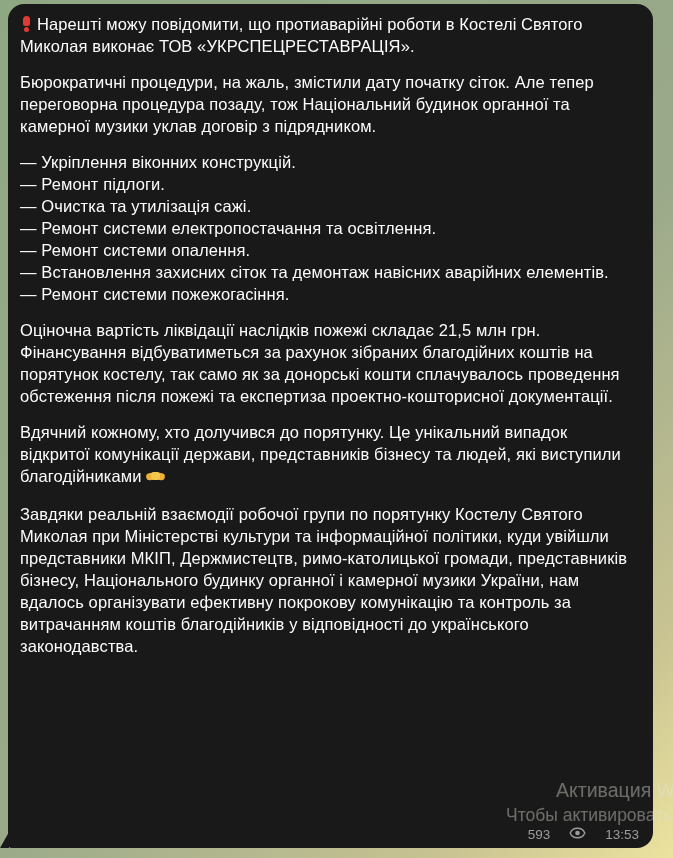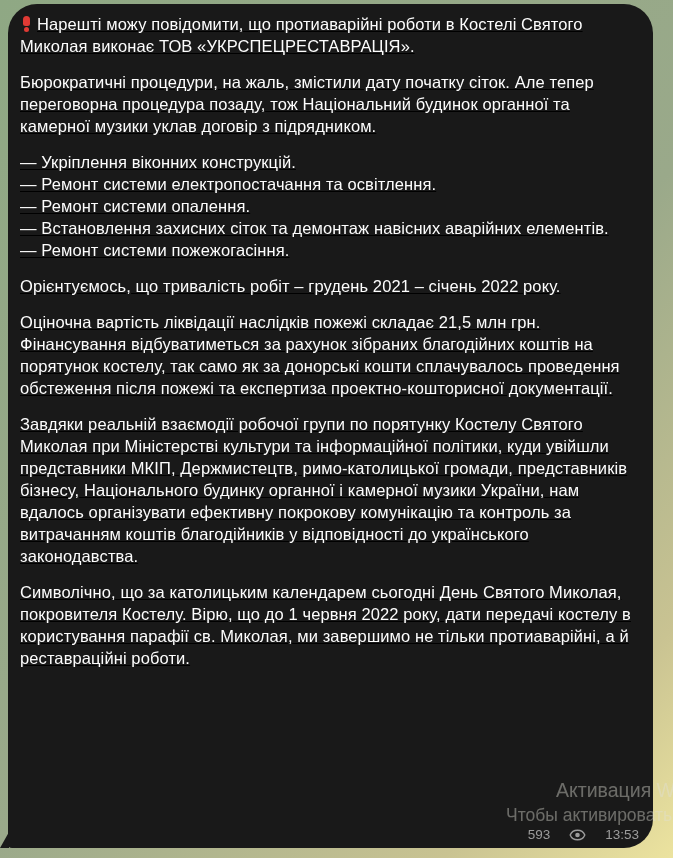--- a/index.html
+++ b/index.html
@@ -15,24 +15,23 @@
       var(--wallpaper_green_top_left, #8fa884) 0%,
       var(--wallpaper_green_mid, #9aa98a) 55%,
       var(--wallpaper_tan, #c9c392) 85%,
       var(--wallpaper_yellow_bottom_right, #ece39f) 100%);
     overflow: hidden;
   }
   .bubble {
     position: absolute;
     top: 4px; left: 8px; right: 20px; bottom: 10px;
     background: var(--bubble_bg, #191919);
-    border-radius: 29px;
+    border-radius: 16px;
     border-bottom-left-radius: 4px;
     overflow: visible;
-    text-decoration: underline;
   }
   .tail {
     position: absolute;
     left: -8px; bottom: 0;
     width: 9px; height: 16px;
     background: var(--bubble_bg, #191919);
     clip-path: polygon(100% 0, 100% 100%, 0 100%);
   }
   .content {
     position: relative;
@@ -65,21 +64,21 @@
     content: ""; position: absolute; bottom: 0; left: 1px;
     width: 5px; height: 5px;
     background: var(--exclamation_red, #e03a34);
     border-radius: 50%;
   }
   .handshake { display: inline-block; vertical-align: -2px; margin-left: 3px; }
   .meta {
     position: absolute;
     right: 14px; bottom: 5px;
     z-index: 3;
-    display: flex; align-items: center; gap: 19px;
+    display: flex; align-items: flex-start; gap: 19px;
     color: var(--meta_color, #9c9c9c);
     font-size: 13.5px;
     line-height: 16px;
     font-weight: 400;
   }
   .watermark {
     position: absolute;
     z-index: 1;
     color: var(--watermark_color, rgba(224, 224, 214, 0.42));
     font-size: 19.5px;
@@ -99,34 +98,41 @@
     <div class="tail"></div>
 
     <div class="content">
       <p><span class="excl"></span><span>Нарешті можу повідомити, що протиаварійні роботи в Костелі Святого Миколая виконає ТОВ «УКРСПЕЦРЕСТАВРАЦІЯ».</span></p>
 
       <p>Бюрократичні процедури, на жаль, змістили дату початку сіток. Але тепер переговорна процедура позаду, тож Національний будинок органної та камерної музики уклав договір з підрядником.</p>
 
 
       <div class="list">
         <div class="list-line">— Укріплення віконних конструкцій.</div>
+        <div class="list-line">— Ремонт підлоги.</div>
+        <div class="list-line">— Очистка та утилізація сажі.</div>
         <div class="list-line">— Ремонт системи електропостачання та освітлення.</div>
         <div class="list-line">— Ремонт системи опалення.</div>
         <div class="list-line">— Встановлення захисних сіток та демонтаж навісних аварійних елементів.</div>
         <div class="list-line">— Ремонт системи пожежогасіння.</div>
       </div>
 
-      <p>Орієнтуємось, що тривалість робіт – грудень 2021 – січень 2022 року.</p>
 
       <p>Оціночна вартість ліквідації наслідків пожежі складає 21,5 млн грн. Фінансування відбуватиметься за рахунок зібраних благодійних коштів на порятунок костелу, так само як за донорські кошти сплачувалось проведення обстеження після пожежі та експертиза проектно-кошторисної документації.</p>
 
+      <p><span>Вдячний кожному, хто долучився до порятунку. Це унікальний випадок відкритої комунікації держави, представників бізнесу та людей, які виступили благодійниками</span><span class="handshake"><svg width="21" height="15" viewBox="0 0 21 15">
+              <g fill="#edb134">
+                <rect x="1" y="4" width="11" height="7" rx="3.5" transform="rotate(-10 6 7)"></rect>
+                <rect x="9" y="4" width="11" height="7" rx="3.5" transform="rotate(10 15 7)"></rect>
+                <rect x="6" y="3" width="9" height="8" rx="3" fill="#f6c64f"></rect>
+              </g>
+            </svg></span></p>
 
       <p>Завдяки реальній взаємодії робочої групи по порятунку Костелу Святого Миколая при Міністерстві культури та інформаційної політики, куди увійшли представники МКІП, Держмистецтв, римо-католицької громади, представників бізнесу, Національного будинку органної і камерної музики України, нам вдалось організувати ефективну покрокову комунікацію та контроль за витрачанням коштів благодійників у відповідності до українського законодавства.</p>
 
-      <p>Символічно, що за католицьким календарем сьогодні День Святого Миколая, покровителя Костелу. Вірю, що до 1 червня 2022 року, дати передачі костелу в користування парафії св. Миколая, ми завершимо не тільки протиаварійні, а й реставраційні роботи.</p>
     </div>
 
     <div class="meta">
       <span>593</span>
       <span>
           <svg width="17" height="12" viewBox="0 0 17 12" style="display:block">
             <path d="M8.5 1.2C4.8 1.2 2.1 3.7 1.2 6c.9 2.3 3.6 4.8 7.3 4.8S14.9 8.3 15.8 6C14.9 3.7 12.2 1.2 8.5 1.2z" fill="none" stroke="#9c9c9c" stroke-width="1.4"></path>
             <circle cx="8.5" cy="6" r="2.3" fill="#9c9c9c"></circle>
           </svg>
         </span>

